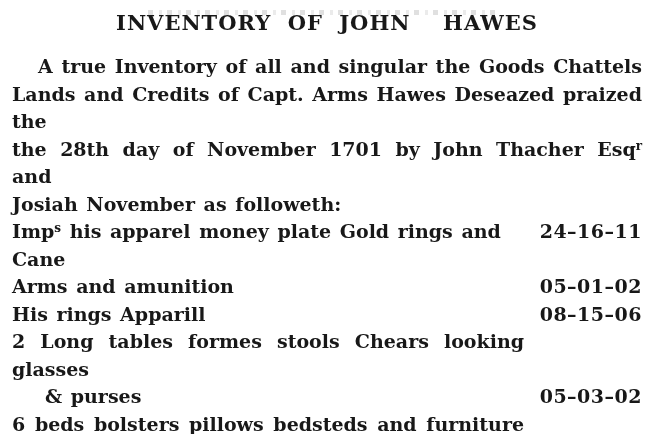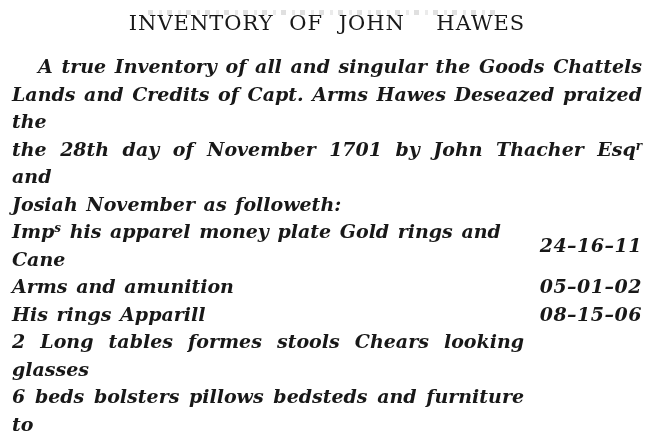--- a/index.html
+++ b/index.html
@@ -32,46 +32,45 @@
       rgba(0,0,0,0.08) 11px 14px, transparent 14px 19px);
   }
   .title {
     margin: 10px 0 0 0;
     text-align: center;
     font-size: 21px;
     line-height: 26px;
     letter-spacing: 1px;
     word-spacing: 8px;
     white-space: pre;
-    font-weight: 400;
+    font-weight: 700;
   }
   .intro {
     margin-top: 17px;
     font-size: 19px;
     line-height: 27.5px;
     word-spacing: 2px;
-    font-style: italic;
   }
   .line.justify {
     text-align: justify;
     text-align-last: justify;
   }
   .line.first { text-indent: 26px; }
   sup {
     font-size: 12px;
     line-height: 0;
     vertical-align: 6px;
     letter-spacing: 0;
   }
   .rows {
     font-size: 19px;
     line-height: 27.5px;
     word-spacing: 2px;
   }
-  .row { display: flex; align-items: center; font-style: italic; }
+  .row { display: flex; align-items: flex-start; }
   .desc { flex: 1 1 auto; }
   .desc.jcol {
     text-align: justify;
     text-align-last: justify;
     padding-right: 118px;
   }
   .desc.ind1 { padding-left: 33px; }
   .amount {
     flex: 0 0 102px;
     text-align: right;
@@ -109,19 +108,23 @@
 
     <div class="row">
       <div class="desc">His rings Apparill</div>
       <div class="amount">08–15–06</div>
     </div>
 
     <div class="row">
       <div class="desc jcol">2 Long tables formes stools Chears looking glasses</div>
     </div>
 
+    <div class="row">
+      <div class="desc ind1">&amp; purses</div>
+      <div class="amount">05–03–02</div>
+    </div>
 
     <div class="row">
       <div class="desc jcol">6 beds bolsters pillows bedsteds and furniture to</div>
     </div>
 
   </div>
 </div>
 
 </body></html>

